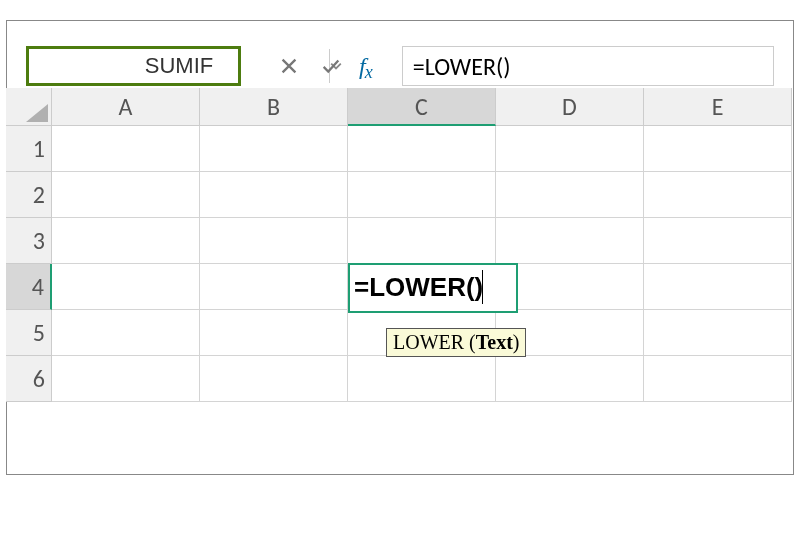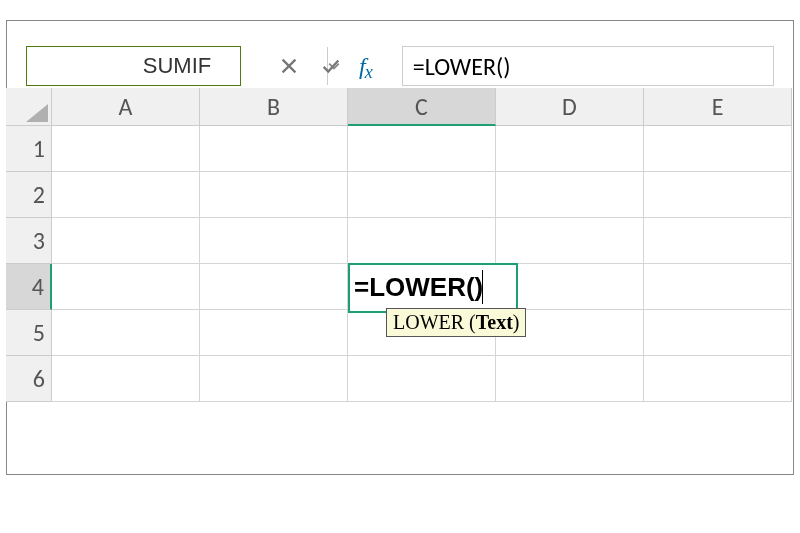--- a/index.html
+++ b/index.html
@@ -21,21 +21,21 @@
     }
     .formula-bar-row {
       display: flex;
       align-items: center;
       padding: 18px 14px 14px 14px;
       gap: 0;
     }
     .name-box-wrap {
       display: flex;
       align-items: center;
-      border: 1px solid #4d7c0f;
+      border: 3px solid #4d7c0f;
       background: #fff;
       height: 40px;
       width: 215px;
     }
     .name-box {
       flex: 1;
       text-align: center;
       font-size: 22px;
       color: #333;
       padding: 0 6px;
@@ -279,16 +279,16 @@
       <div class="cell"></div>
       <div class="cell"></div>
       <div class="cell"></div>
     </div>
   </div>
 
   <div class="active-cell-box" style="left:342px; top:175px; width:170px; height:50px;"></div>
   <div class="edit-text" style="left:348px; top:184px;">=LOWER()</div>
   <div class="cursor-line" style="left:476px; top:182px; height:34px;"></div>
 
-  <div class="tooltip" style="left:380px; top:220px;">
+  <div class="tooltip" style="left:380px; top:240px;">
     <span class="fn">LOWER (</span><span class="arg">Text</span><span class="fn">)</span>
   </div>
 </div>
 
 </body></html>

